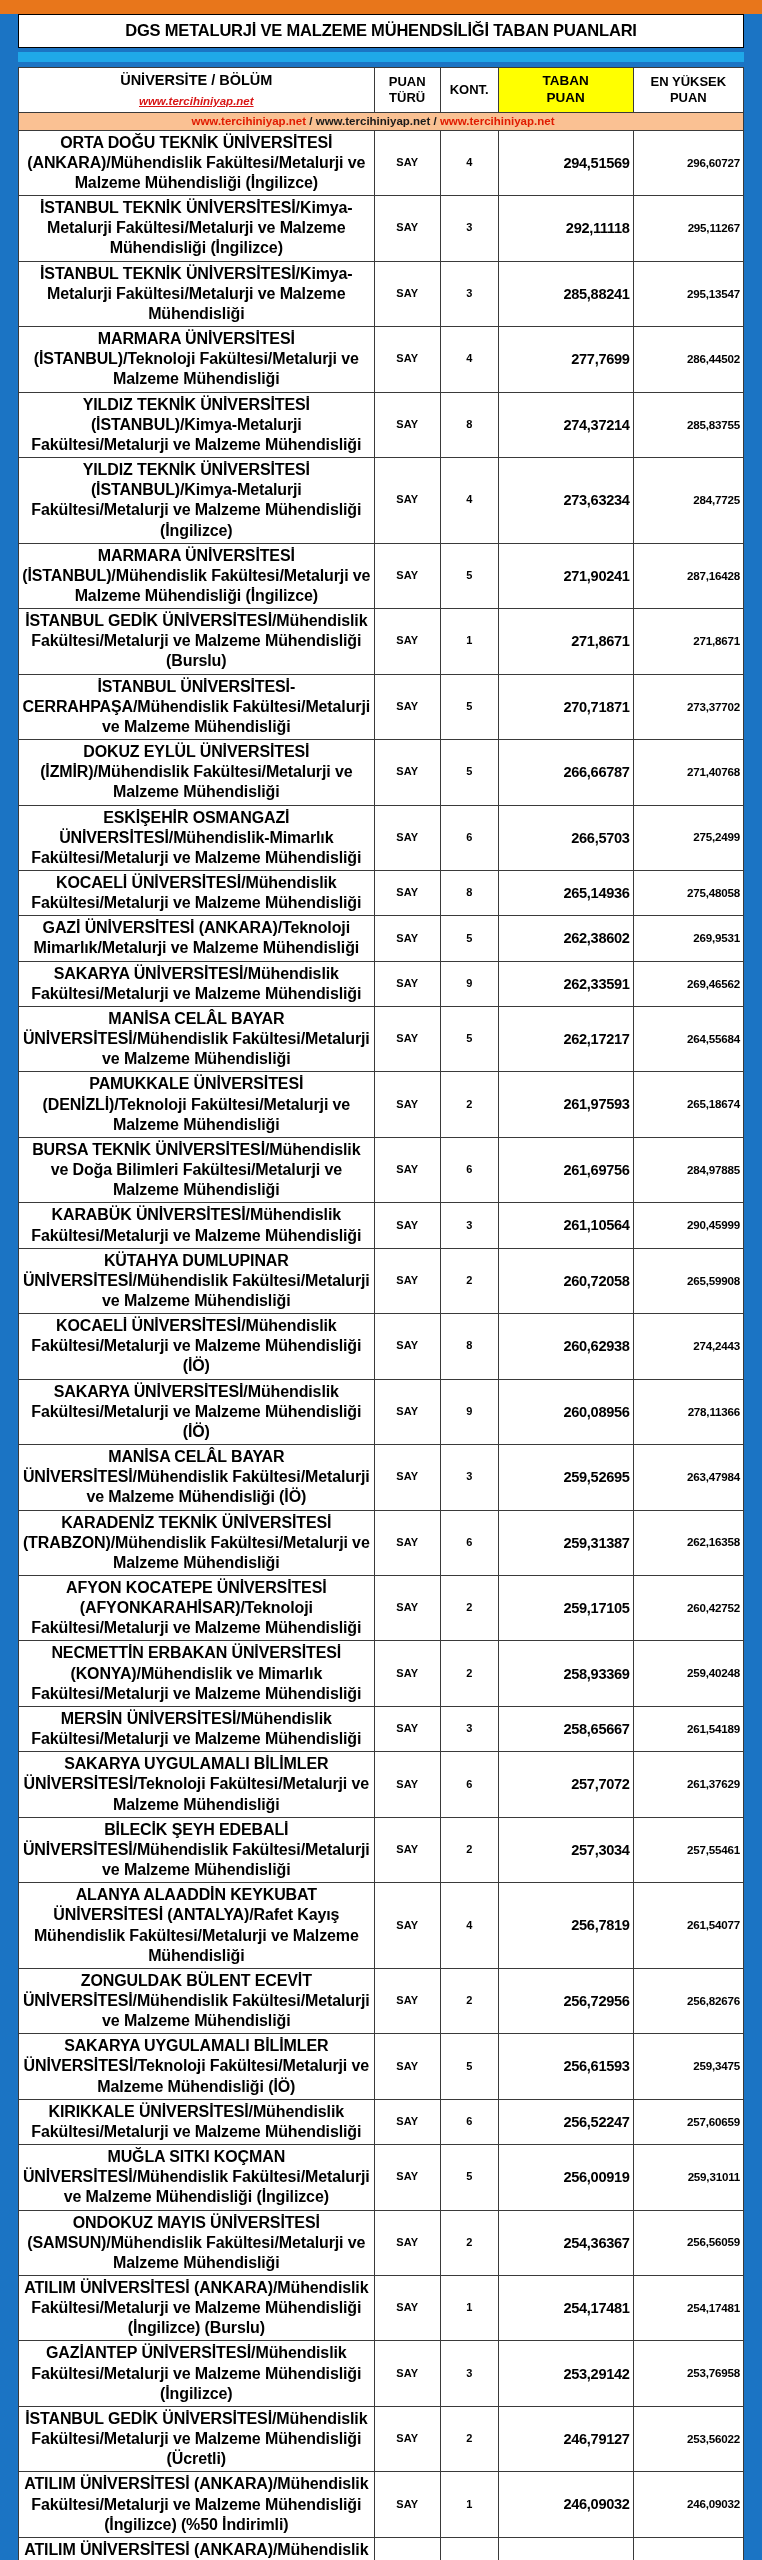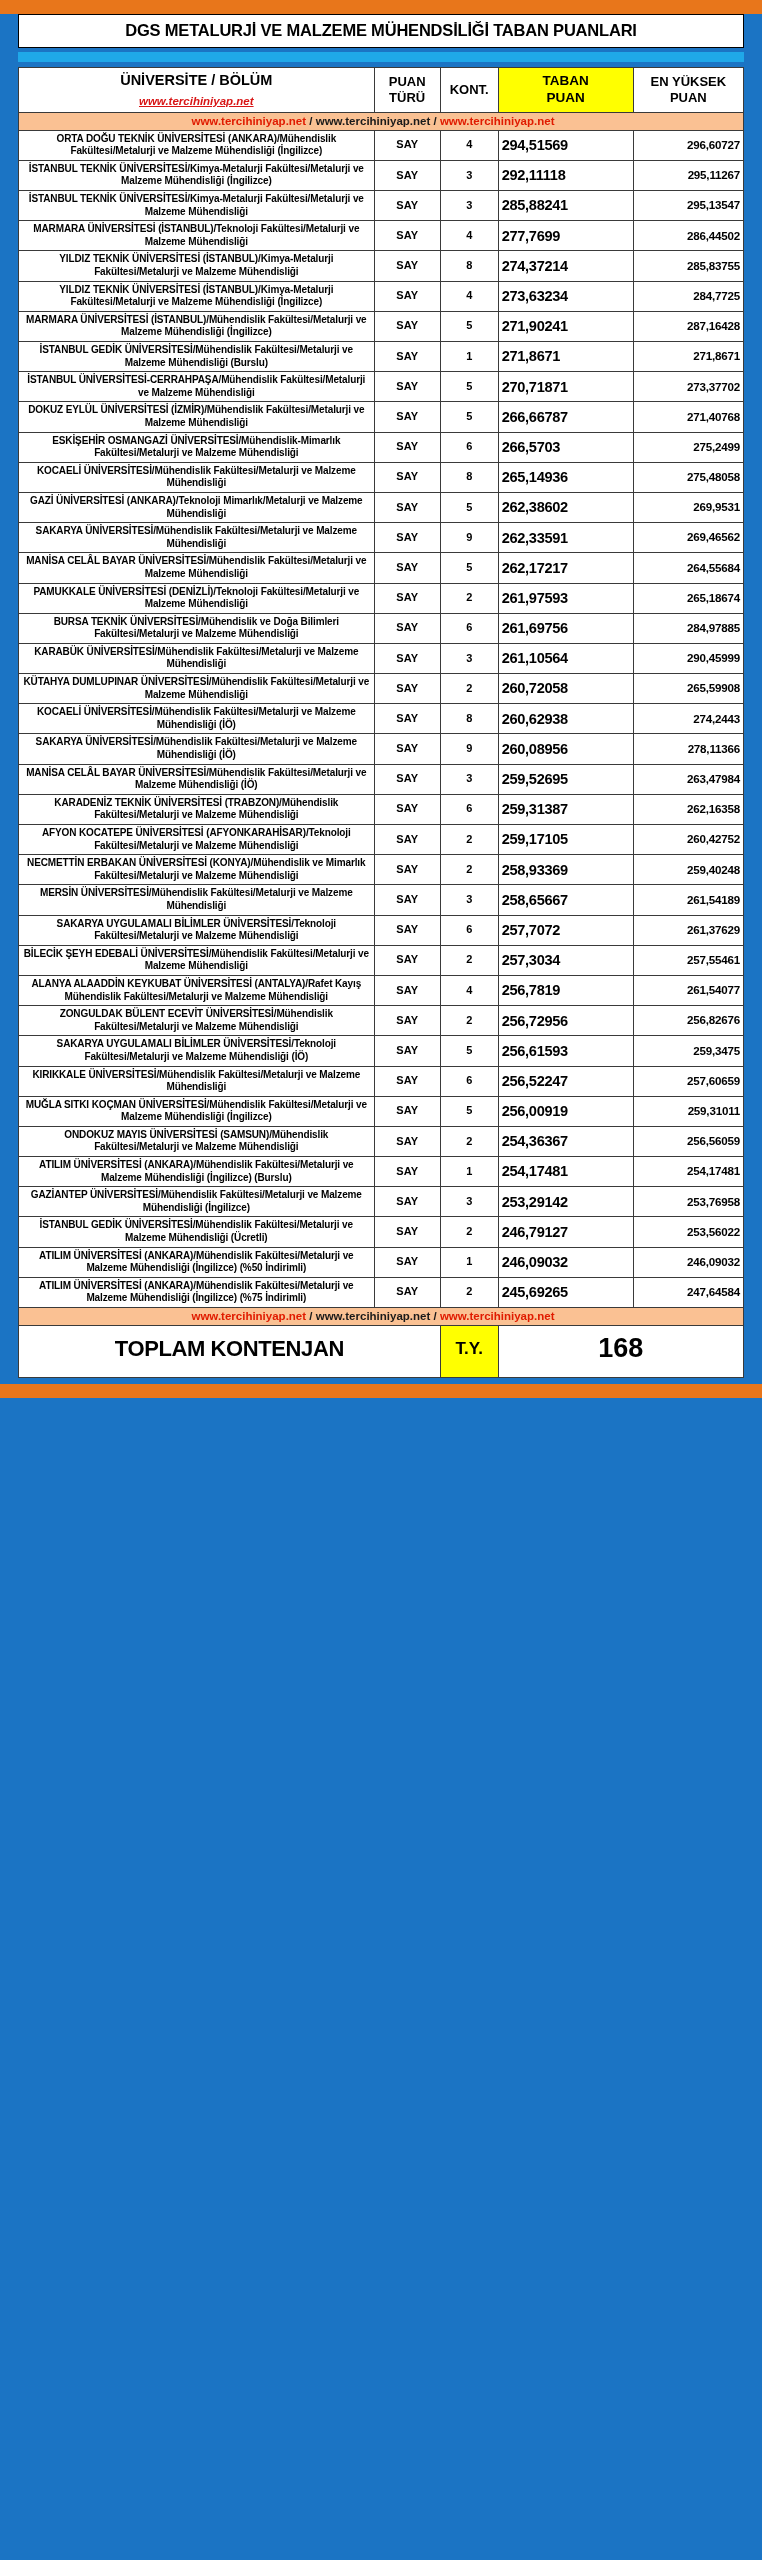--- a/index.html
+++ b/index.html
@@ -106,33 +106,33 @@
   .promo .red  { color: #e01b00; }
   .promo .dark { color: #1a1a1a; }
 
   
   .row td {
     padding: 2px 3px;
     line-height: 1.26;
   }
   .row .uni {
     text-align: center;
-    font-size: 10px;
+    font-size: 16px;
     font-weight: bold;
     color: #000000;
     letter-spacing: -0.12px;
   }
   .row .turu,
   .row .kont {
     text-align: center;
     font-size: 11px;
     font-weight: bold;
   }
   .row .taban {
-    text-align: left;
+    text-align: right;
     font-size: 14.6px;
     font-weight: bold;
     letter-spacing: -0.3px;
   }
   .row .enyuk {
     text-align: right;
     font-size: 11.6px;
     font-weight: bold;
     letter-spacing: -0.2px;
   }

